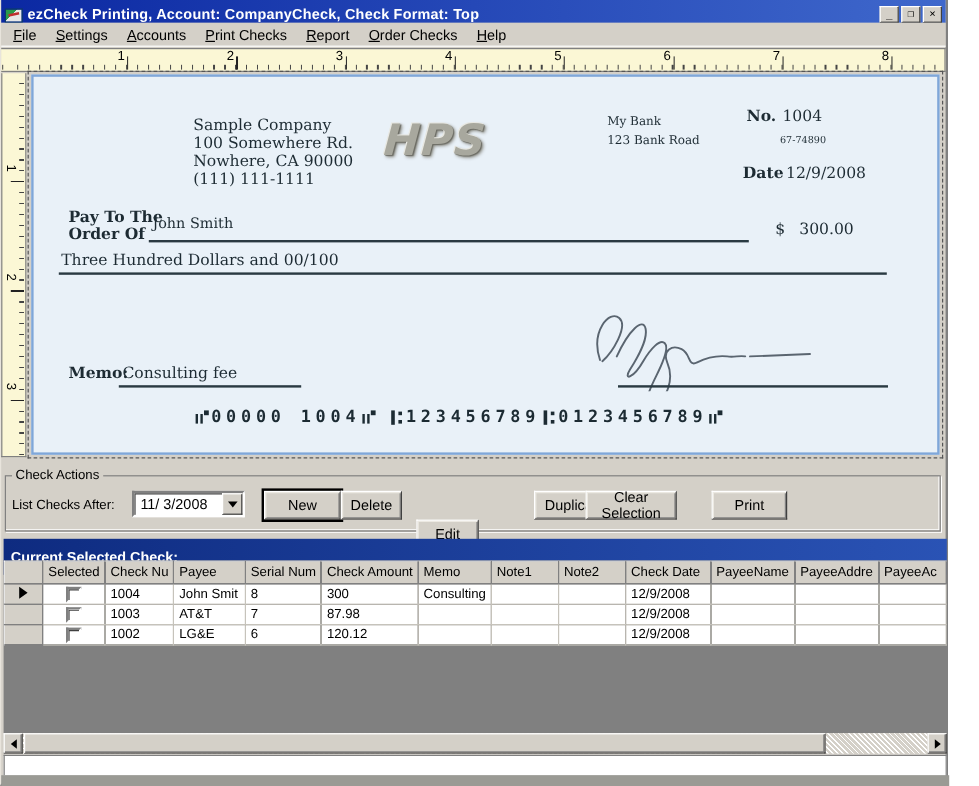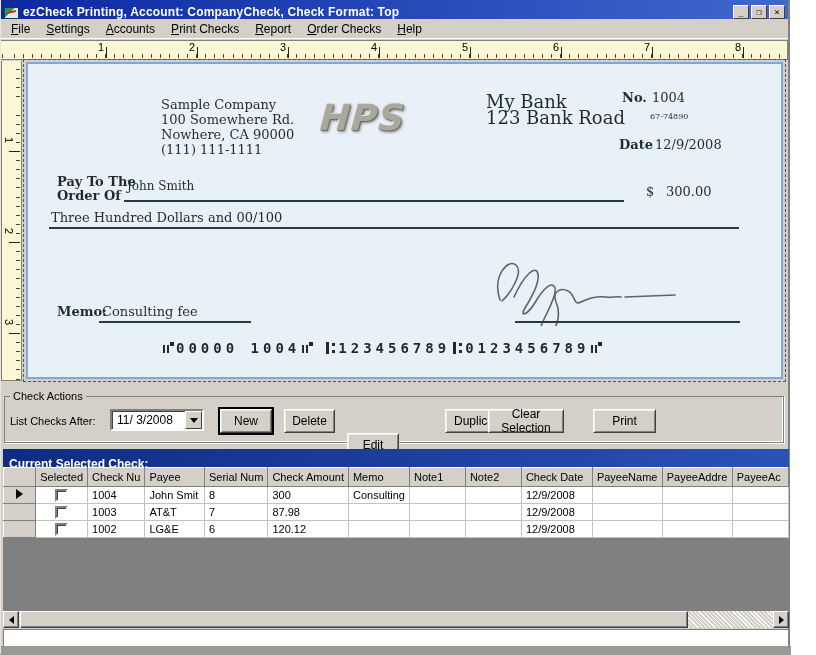--- a/index.html
+++ b/index.html
@@ -52,21 +52,21 @@
 
   
   .check { position:absolute; left:25px; top:62px; width:757px; height:317px;
     background:#e9f1f8; border:2px solid #7fa7d9; outline:1px dashed #555; outline-offset:2px;
     font-family:"DejaVu Serif", serif; color:#1d2b33; }
   .chk-abs { position:absolute; white-space:nowrap; }
   .company { left:133px; top:33px; font-size:13px; line-height:15px; }
   .hps-logo { left:292px; top:33px; font-family:"DejaVu Sans",sans-serif; font-style:italic;
     font-weight:800; font-size:36px; letter-spacing:1px; color:#a8a89e;
     text-shadow:-1px -1px 0 #e8e8e2, 1px 1px 1px #6b6b63, 2px 2px 3px #8a8a82; transform:skewX(-4deg); }
-  .bank { left:458px; top:30px; font-size:18px; line-height:16px; }
+  .bank { left:478px; top:30px; font-size:10px; line-height:16px; }
   .chk-no-label { left:594px; top:26px; font-size:13px; font-weight:bold; }
   .chk-no { left:624px; top:26px; font-size:13px; }
   .fraction { left:622px; top:48px; font-size:8px; letter-spacing:0; }
   .date-label { left:591px; top:73px; font-size:13px; font-weight:bold; }
   .date-val { left:627px; top:73px; font-size:13px; }
   .payto { left:29px; top:111px; font-size:13px; font-weight:bold; line-height:14px; }
   .payee-name { left:99px; top:115px; font-size:12px; }
   .payee-line { left:96px; top:136px; width:500px; border-bottom:2px solid #2a3a42; }
   .dollar { left:618px; top:120px; font-size:13px; }
   .amount { left:638px; top:120px; font-size:13px; }
@@ -244,21 +244,21 @@
 
   <div class="actions-label">Check Actions</div>
   <div class="actions-box"></div>
   <div class="list-label">List Checks After:</div>
   <div class="combo">
     <span class="combo-text">11/ 3/2008</span>
     <span class="combo-btn">
       <span class="combo-arrow"></span>
     </span>
   </div>
-  <div class="btn btn-default" style="left:219px; width:52px;">New</div>
+  <div class="btn btn-default" style="left:219px; width:64px;">New</div>
   <div class="btn" style="left:283px; width:51px;">Delete</div>
   <div class="btn" style="left:346px; width:52px;margin-top:24px;">Edit</div>
   <div class="btn" style="left:432px; width:68px;margin-left:12px;">Duplicate</div>
   <div class="btn" style="left:487px; width:76px;">Clear Selection</div>
   <div class="btn" style="left:592px; width:63px;">Print</div>
 
   <div class="section-bar">Current Selected Check:</div>
 
   <div class="grid-wrap">
     <table class="grid">

